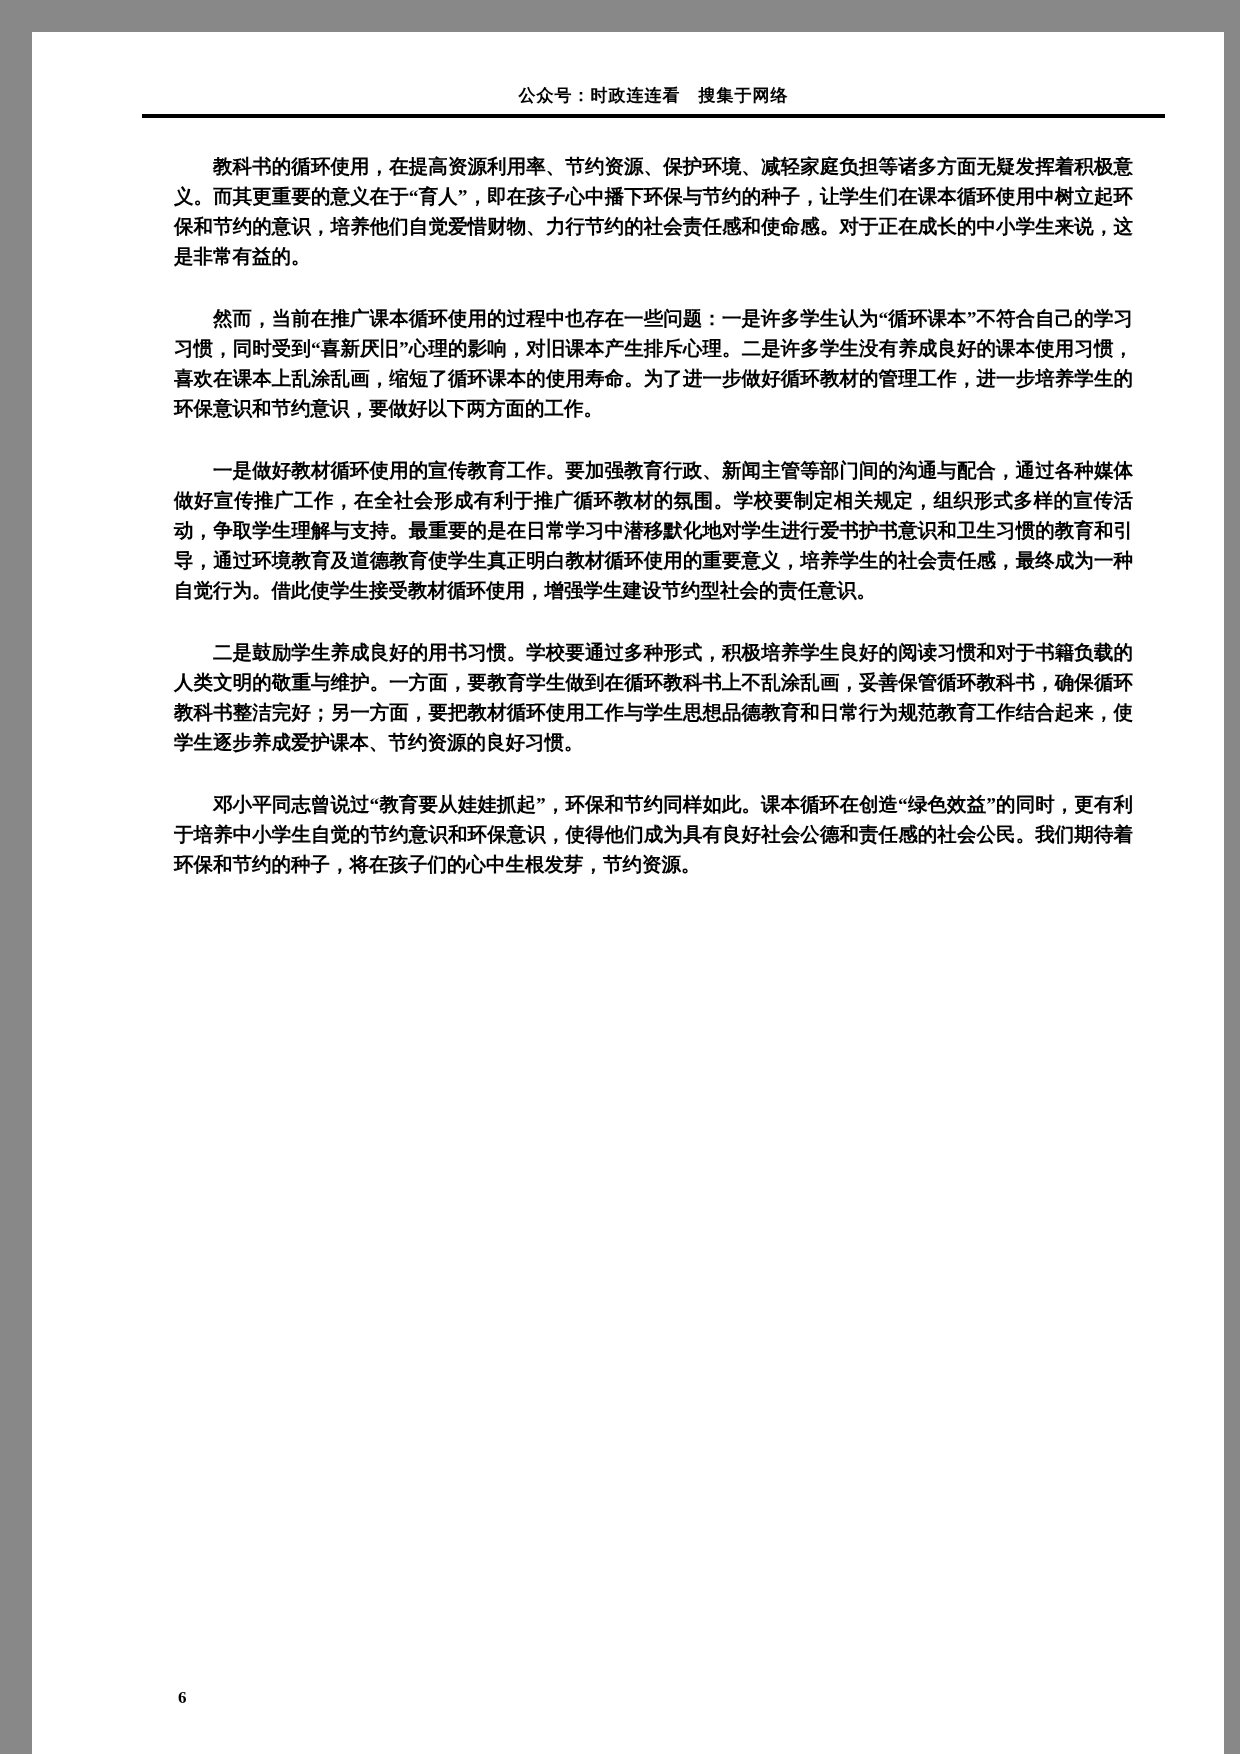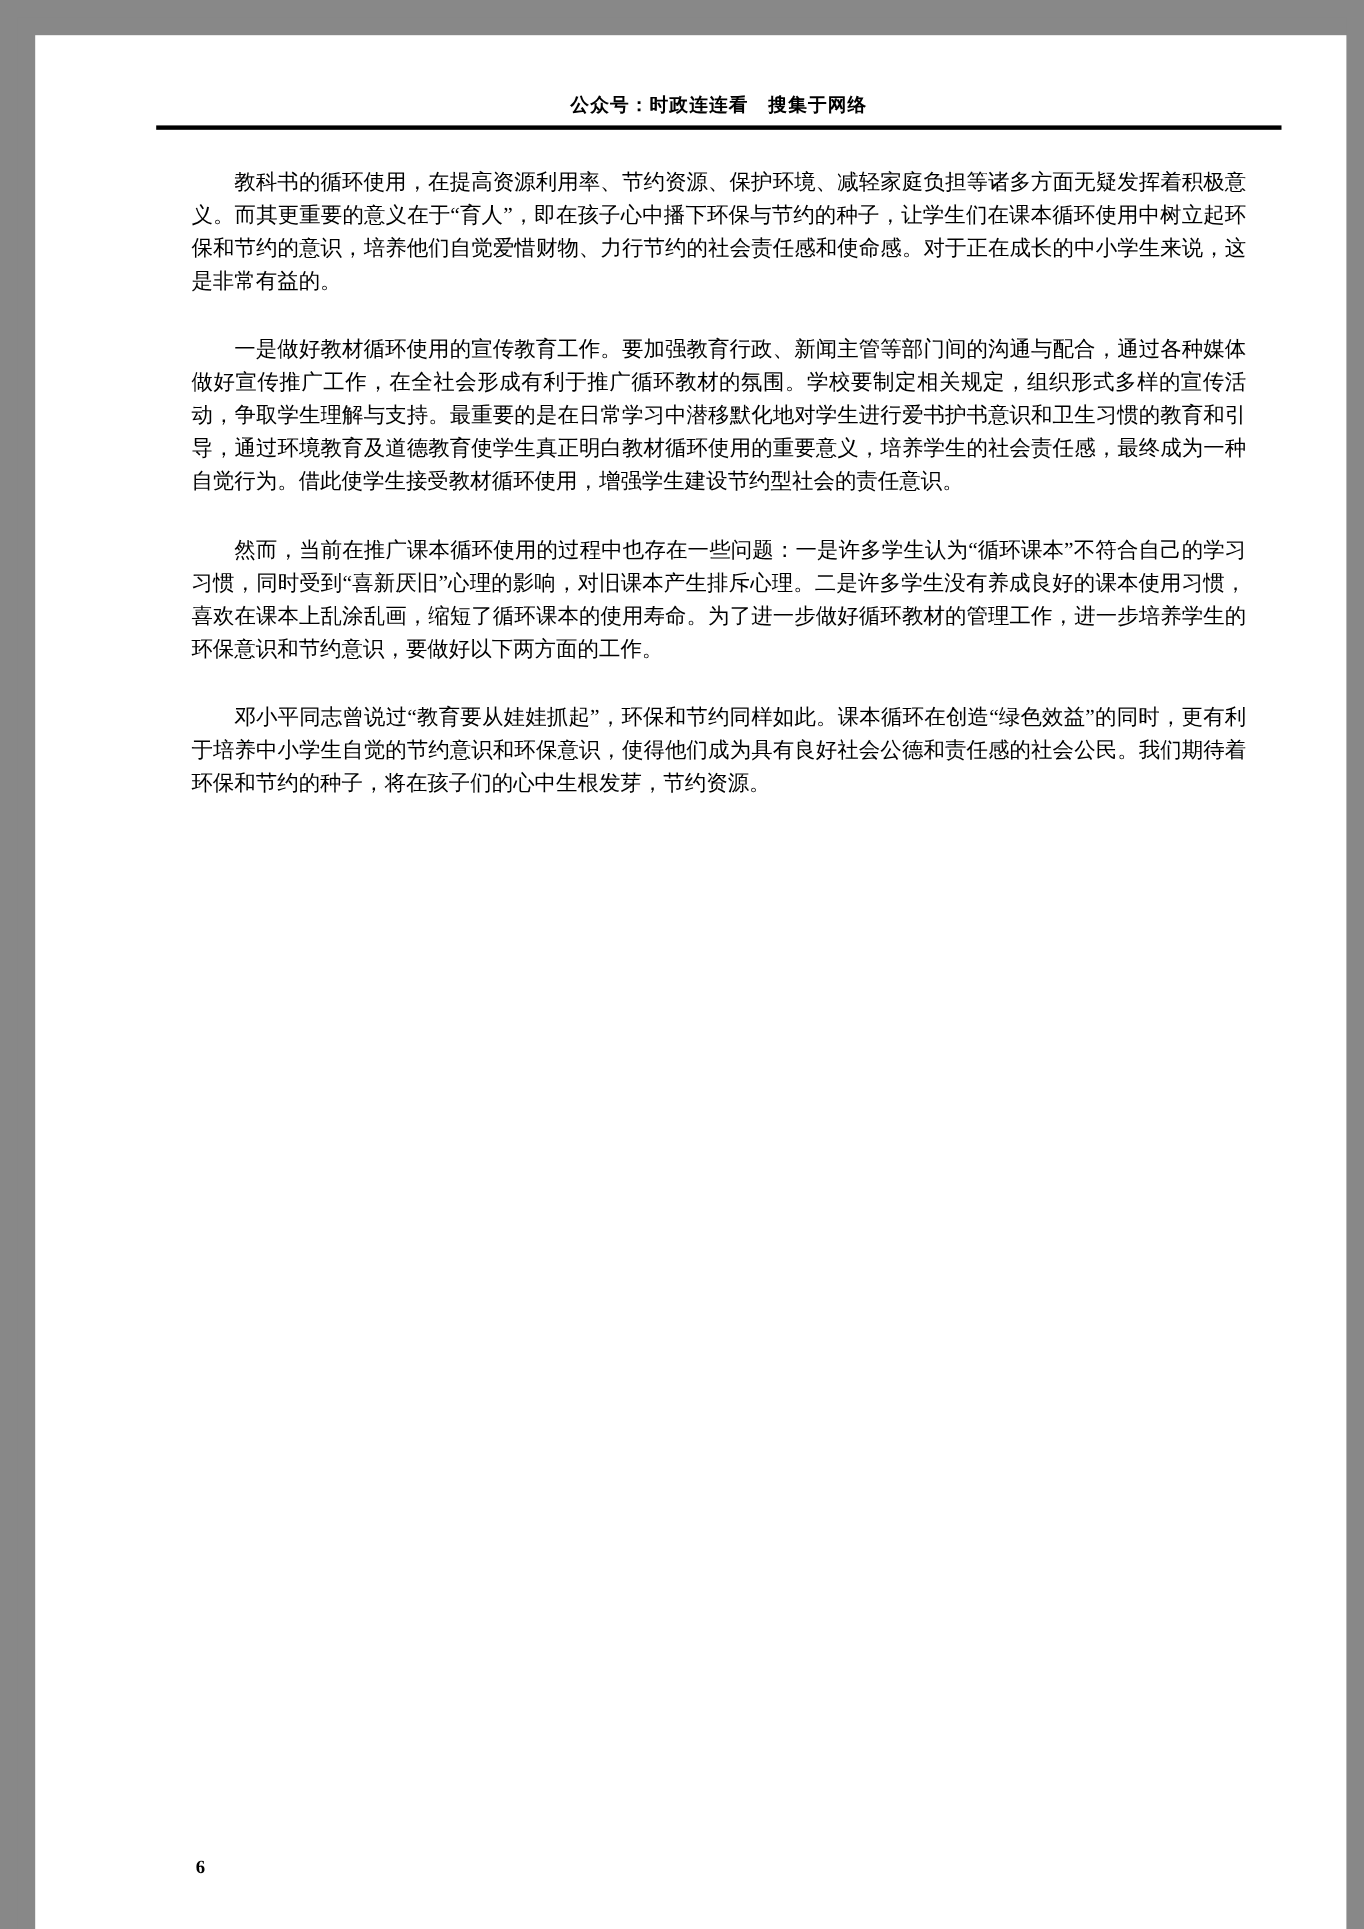--- a/index.html
+++ b/index.html
@@ -31,20 +31,21 @@
     white-space: pre;
   }
   .content {
     position: absolute;
     top: 88px;
     left: 110px;
     width: 1023px;
     font-size: 19.5px;
     line-height: 30px;
     text-align: justify;
+    font-weight: bold;
   }
   .content p {
     text-indent: 2em;
   }
   .page-number {
     position: absolute;
     left: 130px;
     top: 1640px;
     font-weight: bold;
     font-size: 17px;
@@ -62,22 +63,23 @@
 <body>
 
 <div class="page">
 
   <div class="header">
     <span class="header-title">公众号：时政连连看　搜集于网络</span>
   </div>
 
   <div class="content">
     <p>教科书的循环使用，在提高资源利用率、节约资源、保护环境、减轻家庭负担等诸多方面无疑发挥着积极意义。而其更重要的意义在于“育人”，即在孩子心中播下环保与节约的种子，让学生们在课本循环使用中树立起环保和节约的意识，培养他们自觉爱惜财物、力行节约的社会责任感和使命感。对于正在成长的中小学生来说，这是非常有益的。</p>
+    <p>然而，当前在推广课本循环使用的过程中也存在一些问题：一是许多学生认为“循环课本”不符合自己的学习习惯，同时受到“喜新厌旧”心理的影响，对旧课本产生排斥心理。二是许多学生没有养成良好的课本使用习惯，喜欢在课本上乱涂乱画，缩短了循环课本的使用寿命。为了进一步做好循环教材的管理工作，进一步培养学生的环保意识和节约意识，要做好以下两方面的工作。</p>
     <p>一是做好教材循环使用的宣传教育工作。要加强教育行政、新闻主管等部门间的沟通与配合，通过各种媒体做好宣传推广工作，在全社会形成有利于推广循环教材的氛围。学校要制定相关规定，组织形式多样的宣传活动，争取学生理解与支持。最重要的是在日常学习中潜移默化地对学生进行爱书护书意识和卫生习惯的教育和引导，通过环境教育及道德教育使学生真正明白教材循环使用的重要意义，培养学生的社会责任感，最终成为一种自觉行为。借此使学生接受教材循环使用，增强学生建设节约型社会的责任意识。</p>
-    <p>然而，当前在推广课本循环使用的过程中也存在一些问题：一是许多学生认为“循环课本”不符合自己的学习习惯，同时受到“喜新厌旧”心理的影响，对旧课本产生排斥心理。二是许多学生没有养成良好的课本使用习惯，喜欢在课本上乱涂乱画，缩短了循环课本的使用寿命。为了进一步做好循环教材的管理工作，进一步培养学生的环保意识和节约意识，要做好以下两方面的工作。</p>
+    <p>二是鼓励学生养成良好的用书习惯。学校要通过多种形式，积极培养学生良好的阅读习惯和对于书籍负载的人类文明的敬重与维护。一方面，要教育学生做到在循环教科书上不乱涂乱画，妥善保管循环教科书，确保循环教科书整洁完好；另一方面，要把教材循环使用工作与学生思想品德教育和日常行为规范教育工作结合起来，使学生逐步养成爱护课本、节约资源的良好习惯。</p>
     <p>邓小平同志曾说过“教育要从娃娃抓起”，环保和节约同样如此。课本循环在创造“绿色效益”的同时，更有利于培养中小学生自觉的节约意识和环保意识，使得他们成为具有良好社会公德和责任感的社会公民。我们期待着环保和节约的种子，将在孩子们的心中生根发芽，节约资源。</p>
   </div>
 
   <div class="page-number">6</div>
 
   <div class="bottom-rule"></div>
 
 </div>
 
 </body></html>

